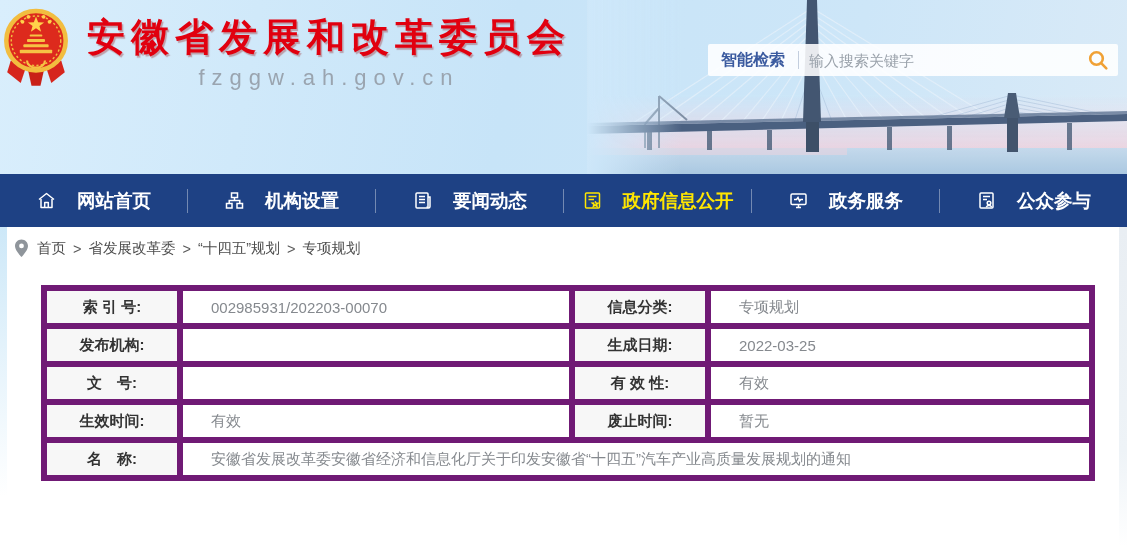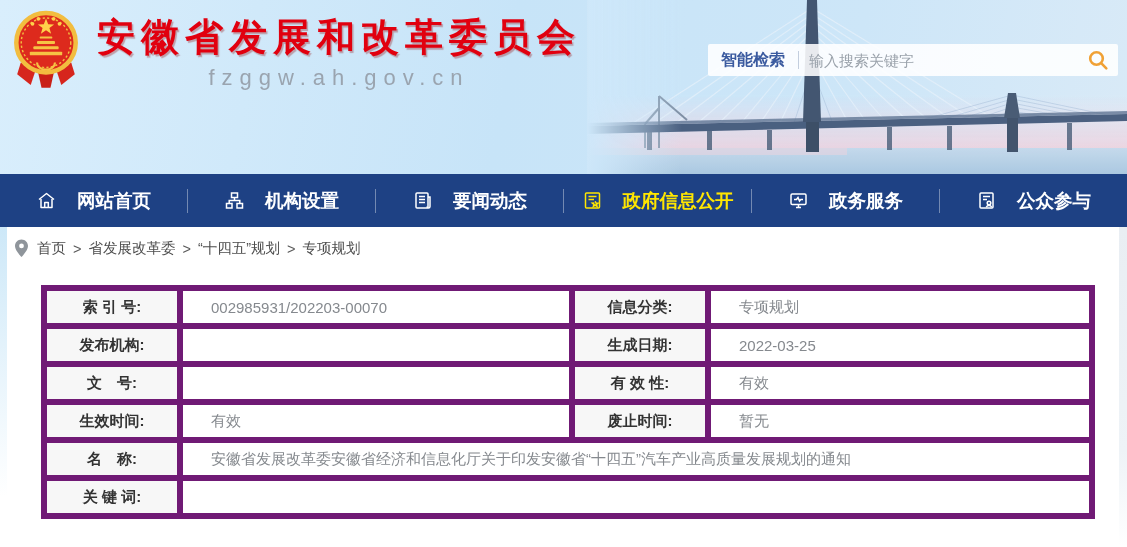--- a/index.html
+++ b/index.html
@@ -4,21 +4,21 @@
 <style>
   * { margin:0; padding:0; box-sizing:border-box; }
   html,body { width:1127px; height:547px; }
   body { font-family:"Liberation Sans","DejaVu Sans",sans-serif; background:#ffffff; position:relative; overflow:hidden; }
   .page { position:relative; width:1127px; height:547px; background:#ffffff; }
 
   
   .site-header { position:absolute; top:0; left:0; width:1127px; height:174px;
     background:linear-gradient(100deg,#d9eefc 0%,#c7e4f8 45%,#cde6f8 75%,#d9eaf7 100%); overflow:hidden; }
   .bridge-art { position:absolute; top:0; right:0; width:540px; height:174px; opacity:.95; }
-  .brand { position:absolute; top:5px; left:10px; display:flex; align-items:flex-end; }
+  .brand { position:absolute; top:5px; left:0; display:flex; align-items:flex-start; }
   .emblem { width:72px; height:84px; flex:0 0 auto; }
   .brand-text { margin-left:15px; padding-top:12px; }
   .site-title { font-size:38px; font-weight:bold; color:#e1000f; letter-spacing:6px;
     text-shadow:1.5px 1.5px 1px rgba(150,20,20,.35); line-height:1.1; }
   .site-url { margin-top:6px; text-align:center; font-size:22px; color:#9aa4af; letter-spacing:7px; }
 
   .search-box { position:absolute; top:44px; left:708px; width:410px; height:32px;
     background:rgba(255,255,255,.88); border-radius:2px; display:flex; align-items:center; }
   .search-label { color:#3a5a9f; font-weight:bold; font-size:16px; padding:0 13px; white-space:nowrap; }
   .search-divider { width:1px; height:18px; background:#c3cede; }
@@ -298,22 +298,18 @@
       <tr>
         <td class="lbl">生效时间:</td>
         <td class="val">有效</td>
         <td class="lbl">废止时间:</td>
         <td class="val">暂无</td>
       </tr>
       <tr>
         <td class="lbl">名　称:</td>
         <td class="val" colspan="3">安徽省发展改革委安徽省经济和信息化厅关于印发安徽省“十四五”汽车产业高质量发展规划的通知</td>
       </tr>
-      <tr>
-        <td class="lbl">关 键 词:</td>
-        <td class="val" colspan="3"></td>
-      </tr>
     </tbody>
   </table>
 
   <div class="edge-left"></div>
   <div class="edge-right"></div>
 </div>
 
 </body></html>

